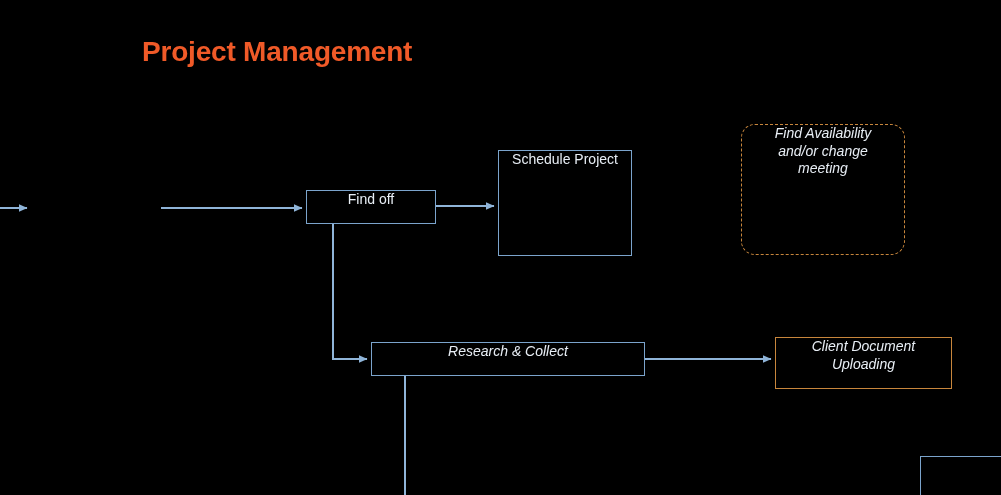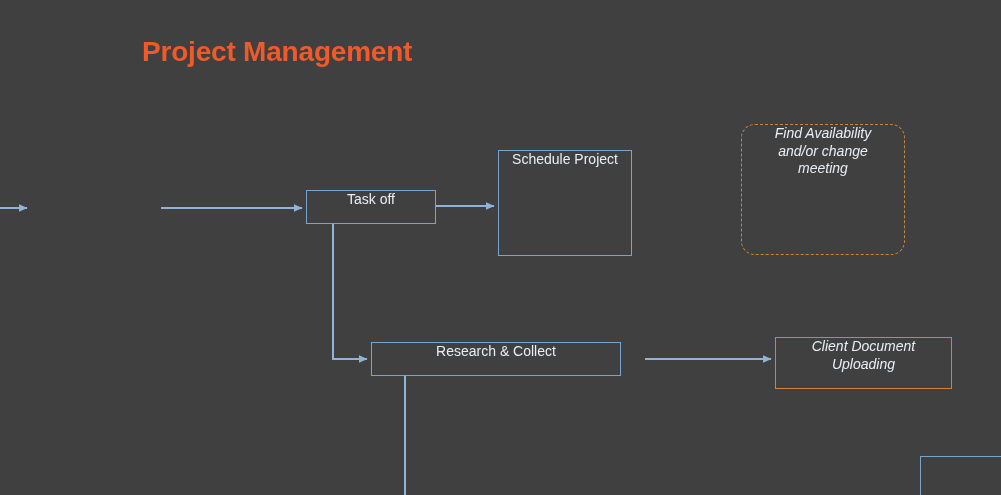--- a/index.html
+++ b/index.html
@@ -4,21 +4,21 @@
 <style>
   html, body {
     margin: 0;
     padding: 0;
     background: #22385c;
   }
   #canvas {
     position: relative;
     width: 1001px;
     height: 495px;
-    background: #404040;
+    background: #000000;
     overflow: hidden;
     font-family: "Liberation Sans", sans-serif;
   }
   #edges {
     position: absolute;
     left: 0; top: 0;
     width: 1001px;
     height: 495px;
     pointer-events: none;
   }
@@ -98,34 +98,34 @@
       <path d="M645,359 L771,359" stroke="#8fb4d8" stroke-width="2" fill="none" marker-end="url(#arrowhead)"></path>
     </g>
 
     <g>
       <path d="M405,376 L405,495" stroke="#8fb4d8" stroke-width="2" fill="none"></path>
     </g>
   </svg>
 
 
   <div class="node solid-blue" style="left:306px; top:190px; width:130px; height:34px;">
-    <span class="node-label">Task off</span>
+    <span class="node-label">Find off</span>
   </div>
 
   <div class="node solid-blue" style="left:498px; top:150px; width:134px; height:106px;">
     <span class="node-label">Schedule Project</span>
   </div>
 
   <div class="node dashed-orange" style="left:741px; top:124px; width:164px; height:131px;">
     <span class="node-label">Find Availability
 and/or change
 meeting</span>
   </div>
 
-  <div class="node solid-blue" style="left:371px; top:342px; width:250px; height:34px;">
+  <div class="node solid-blue" style="left:371px; top:342px; width:274px; height:34px;font-style:italic;">
     <span class="node-label">Research &amp; Collect</span>
   </div>
 
   <div class="node solid-orange" style="left:775px; top:337px; width:177px; height:52px;">
     <span class="node-label">Client Document
 Uploading</span>
   </div>
 
   <div class="node solid-blue clipped-right" style="left:920px; top:456px; width:90px; height:45px;">
     <span class="node-label"></span>

